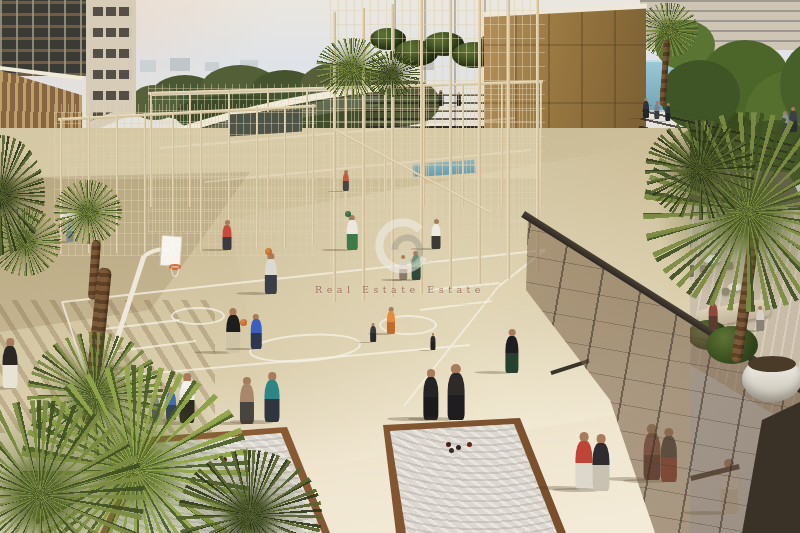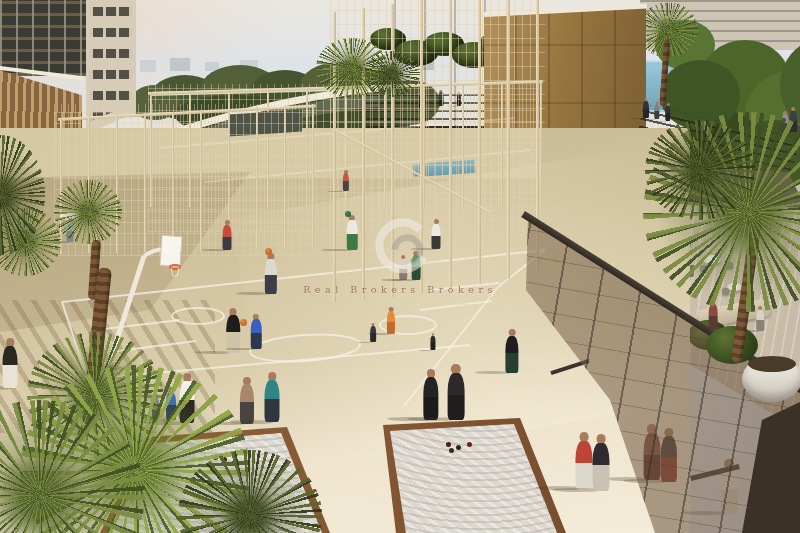--- a/index.html
+++ b/index.html
@@ -498,16 +498,16 @@
   <div class="palm dk" style="left:250px;top:515px;width:144px;height:130px;"></div>
   <div class="palm dk" style="left:0px;top:195px;width:90px;height:120px;"></div>
   <div class="palm" style="left:352px;top:68px;width:72px;height:60px;"></div>
   <div class="palm dk" style="left:392px;top:74px;width:56px;height:46px;"></div>
 
   <div class="wm" style="top:210px;width:600px;">
     <svg width="80" height="72" viewBox="0 0 80 80" style="display:block;margin:0 auto;">
       <path d="M62,22 A26,26 0 1,0 66,52" stroke="rgba(240,238,234,.55)" stroke-width="9" fill="none"></path>
       <path d="M34,44 A14,14 0 1,1 52,58" stroke="rgba(150,148,145,.45)" stroke-width="7" fill="none"></path>
     </svg>
-    <div class="wm-sub">Real Brokers Brokers</div>
+    <div class="wm-sub">Real Estate Estate</div>
   </div>
 
 </div>
 
 </body></html>

